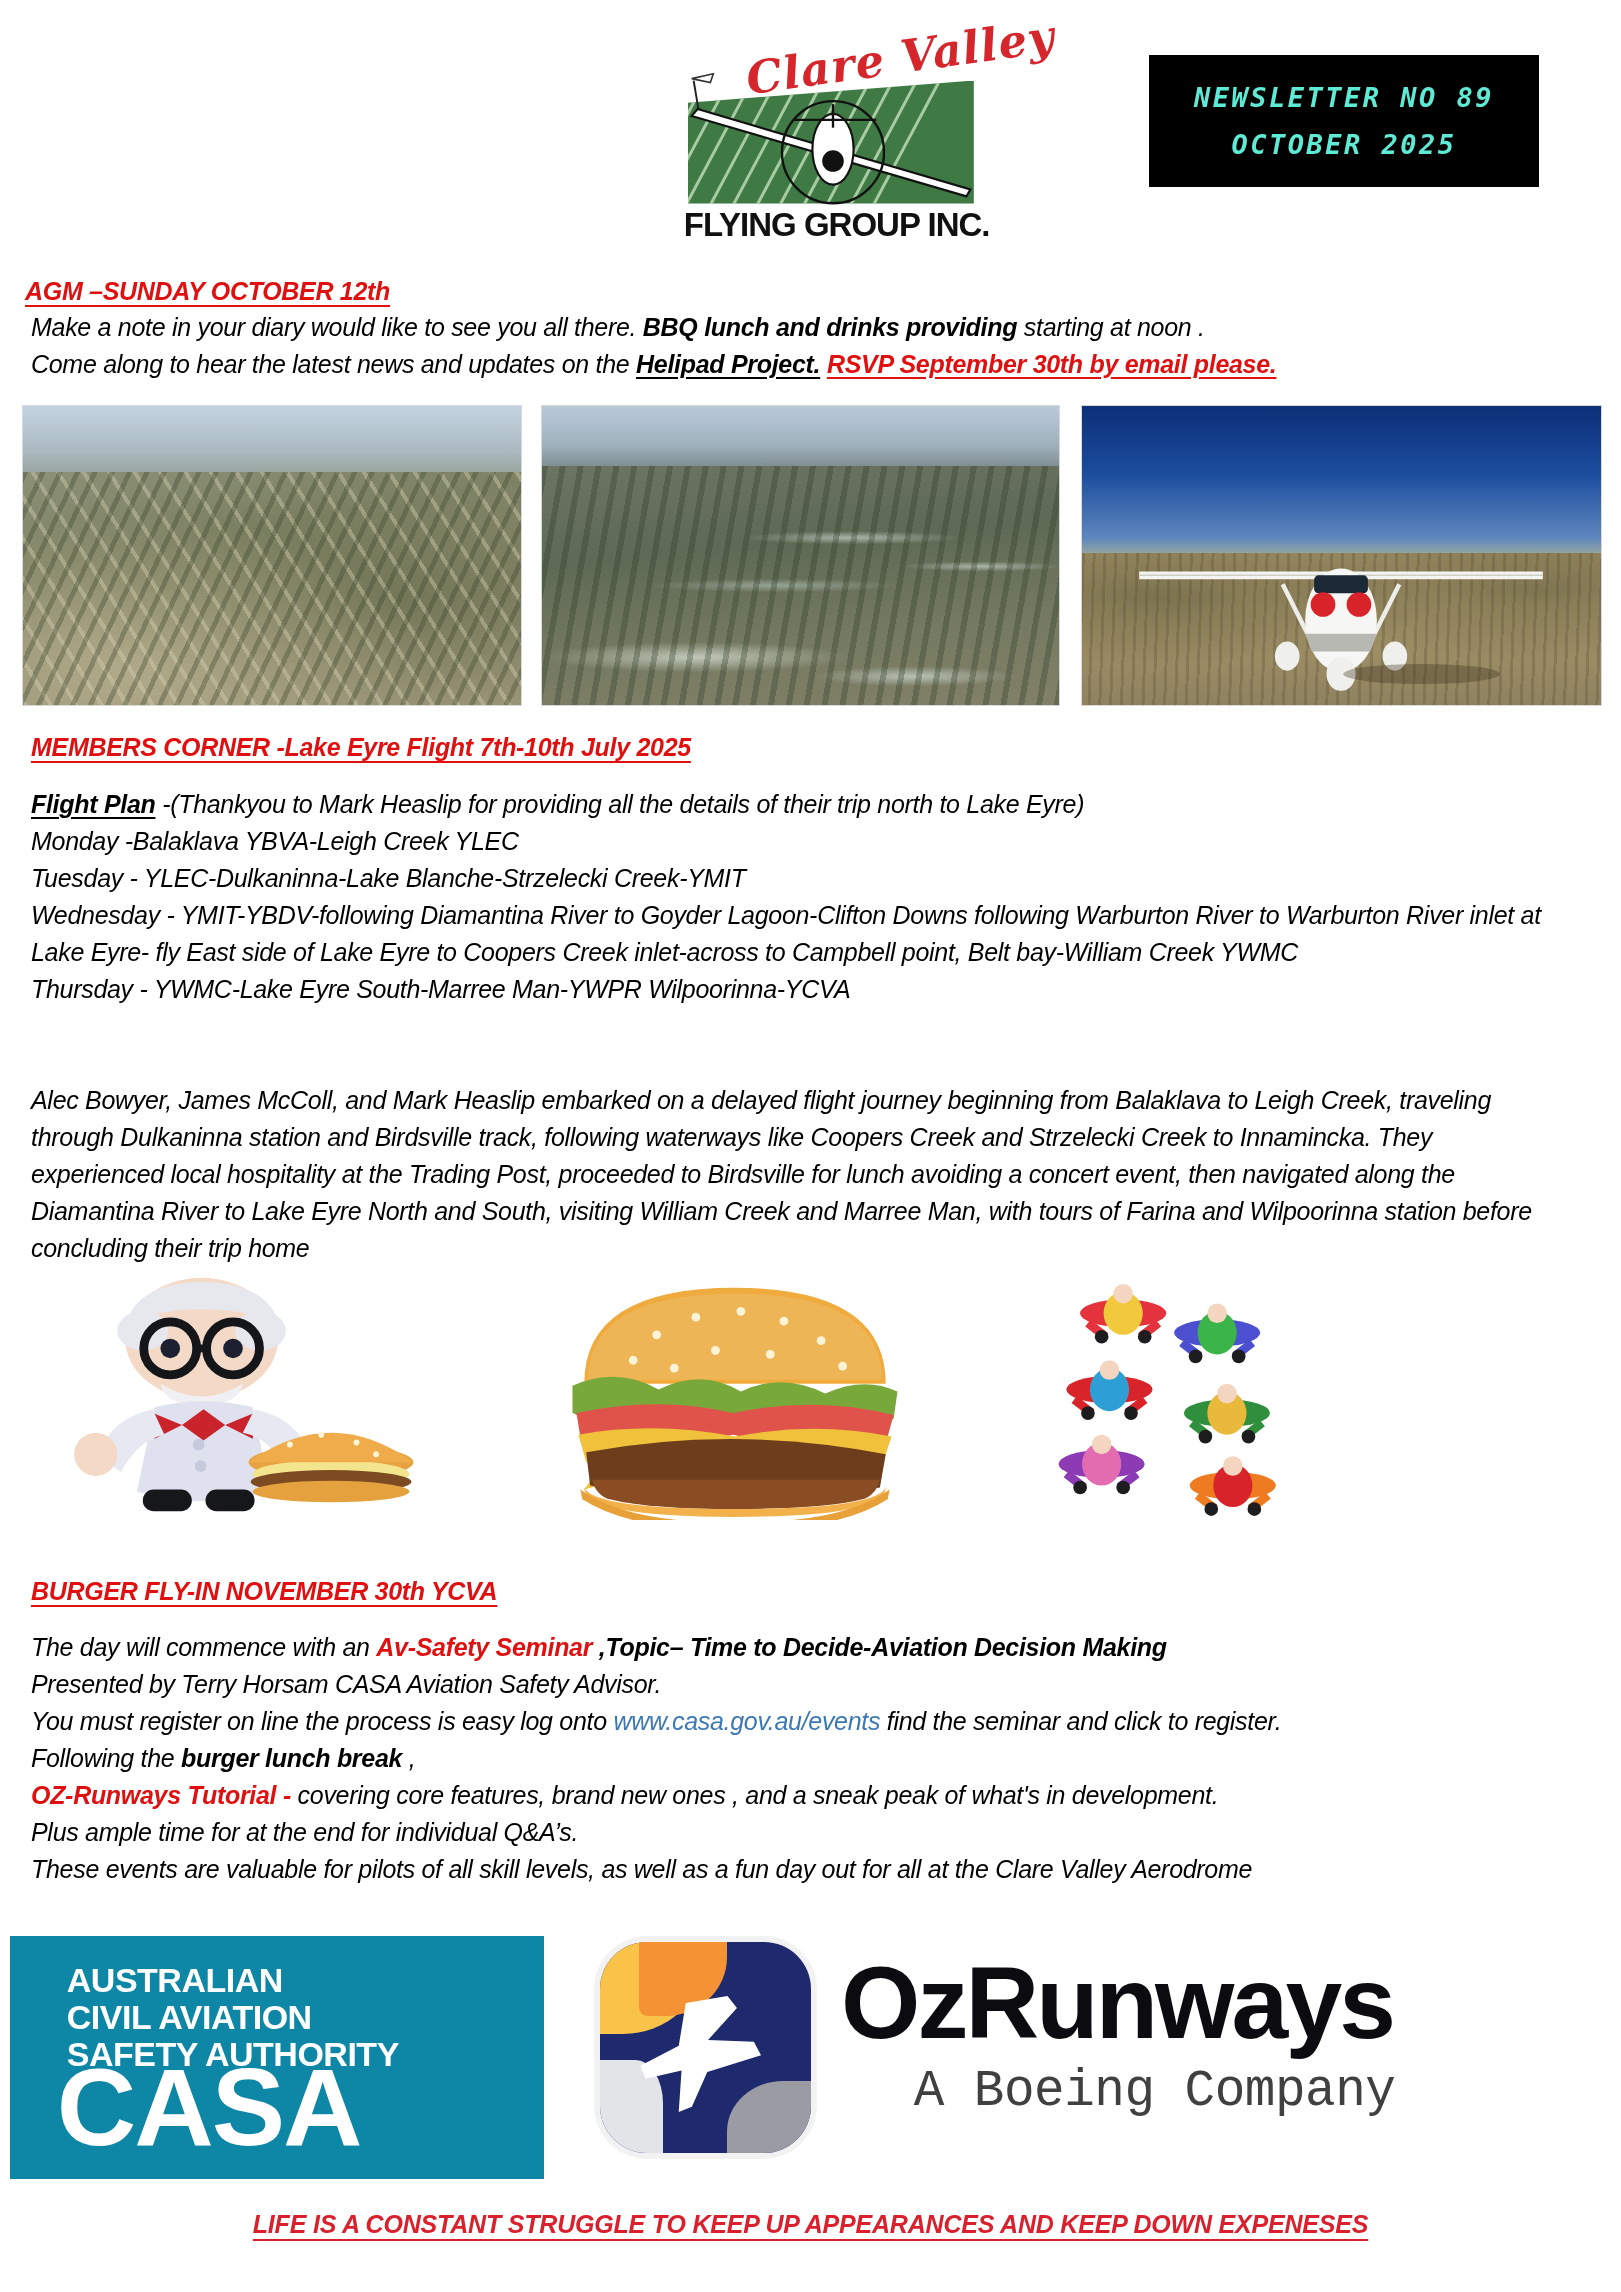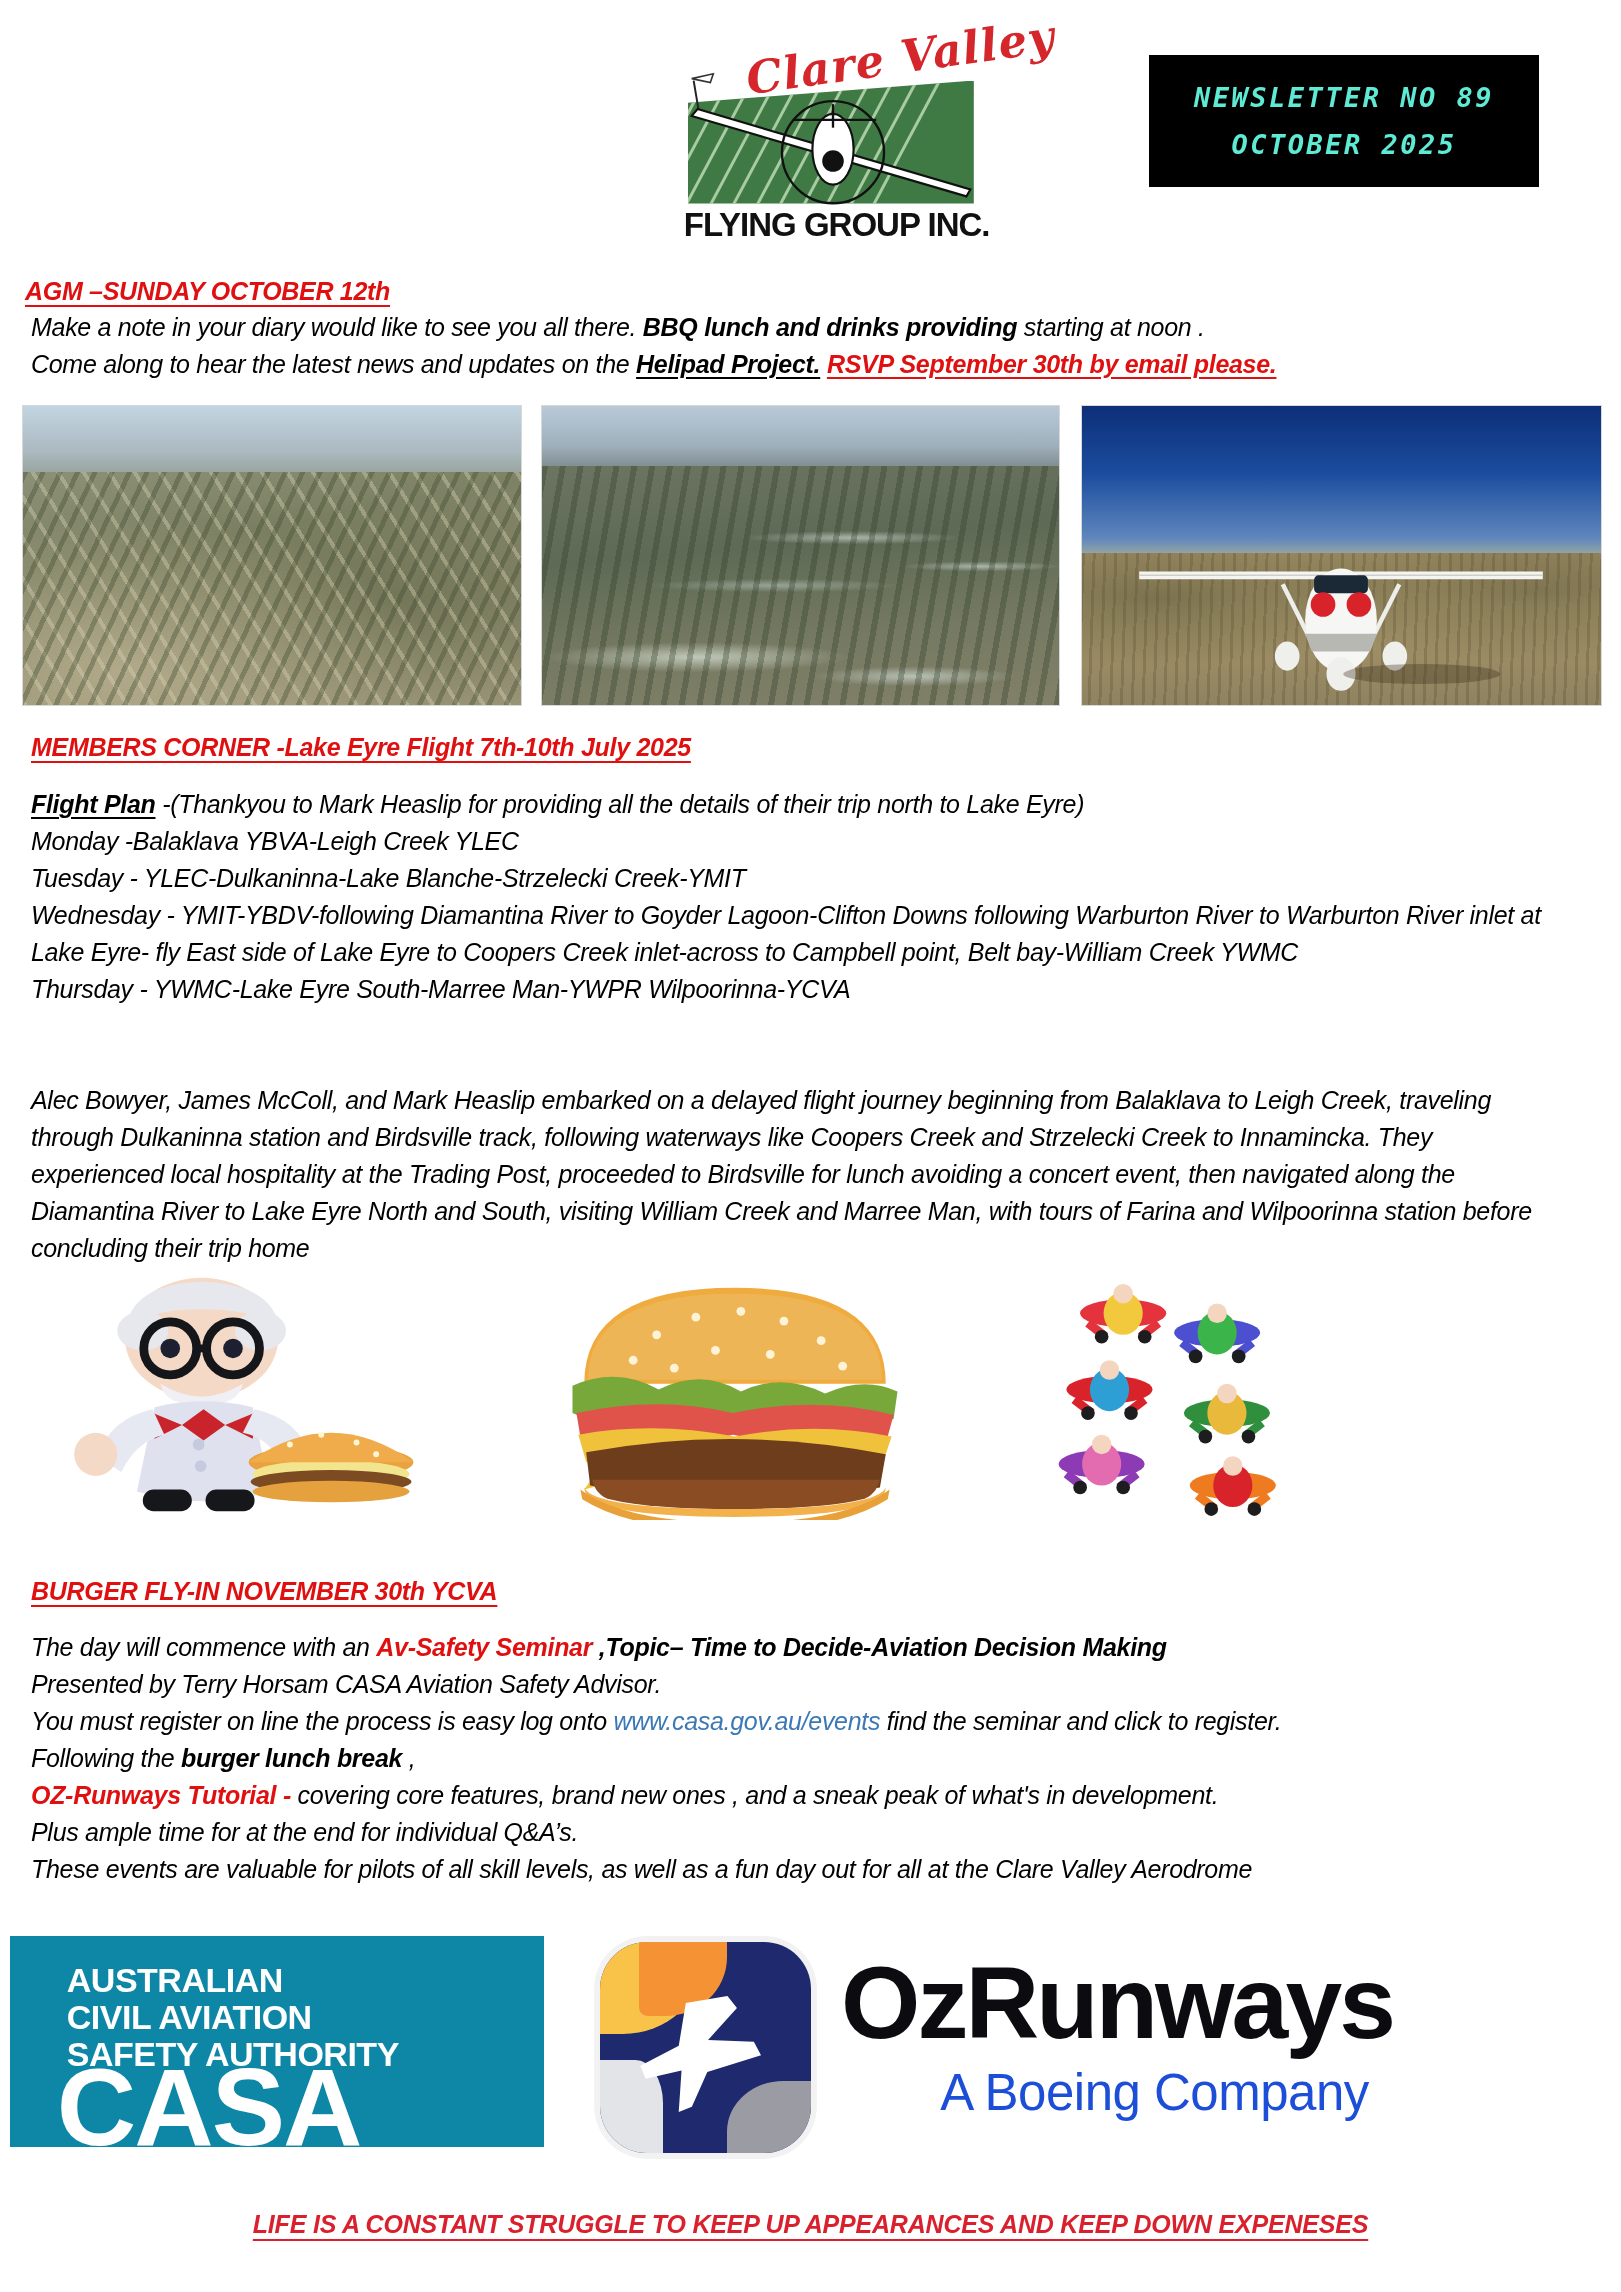--- a/index.html
+++ b/index.html
@@ -228,21 +228,21 @@
   #burger-lines {
     position: absolute;
     left: 31px; top: 1629px;
     width: 1539px;
   }
 
   
   .sponsors { position:absolute; left:0; top:1936px; width:1621px; height:250px; }
   .casa {
     position:absolute; left:9.8px; top:0;
-    width: 534px; height: 211px;
+    width: 534px; height: 243px;
     background: #0d87a5;
   }
   .casa-top {
     position:absolute; left:57px; top:25.5px;
     color:#fff;
     font-family:"Liberation Sans", sans-serif;
     font-weight:bold;
     font-size:34px;
     line-height:37px;
     letter-spacing:-0.5px;
@@ -280,24 +280,24 @@
     font-family:"Liberation Sans", sans-serif;
     font-weight:bold;
     font-size: 102px;
     line-height: 106px;
     letter-spacing:-2.9px;
     color:#0c0c10;
     white-space:nowrap;
   }
   .ozr-sub {
     margin-top: 7.8px;
-    font-family:Liberation Sans, sans-serif;
+    font-family:Liberation Mono, monospace;
     font-size: 51px;
     letter-spacing: -0.5px;
-    color:#1d4ed8;
+    color:#404040;
     white-space:nowrap;
     text-align:center;
     width: 627px;
   }
 
   
   .tagline {
     position:absolute;
     left:0; top:2210px;
     width:1621px;

